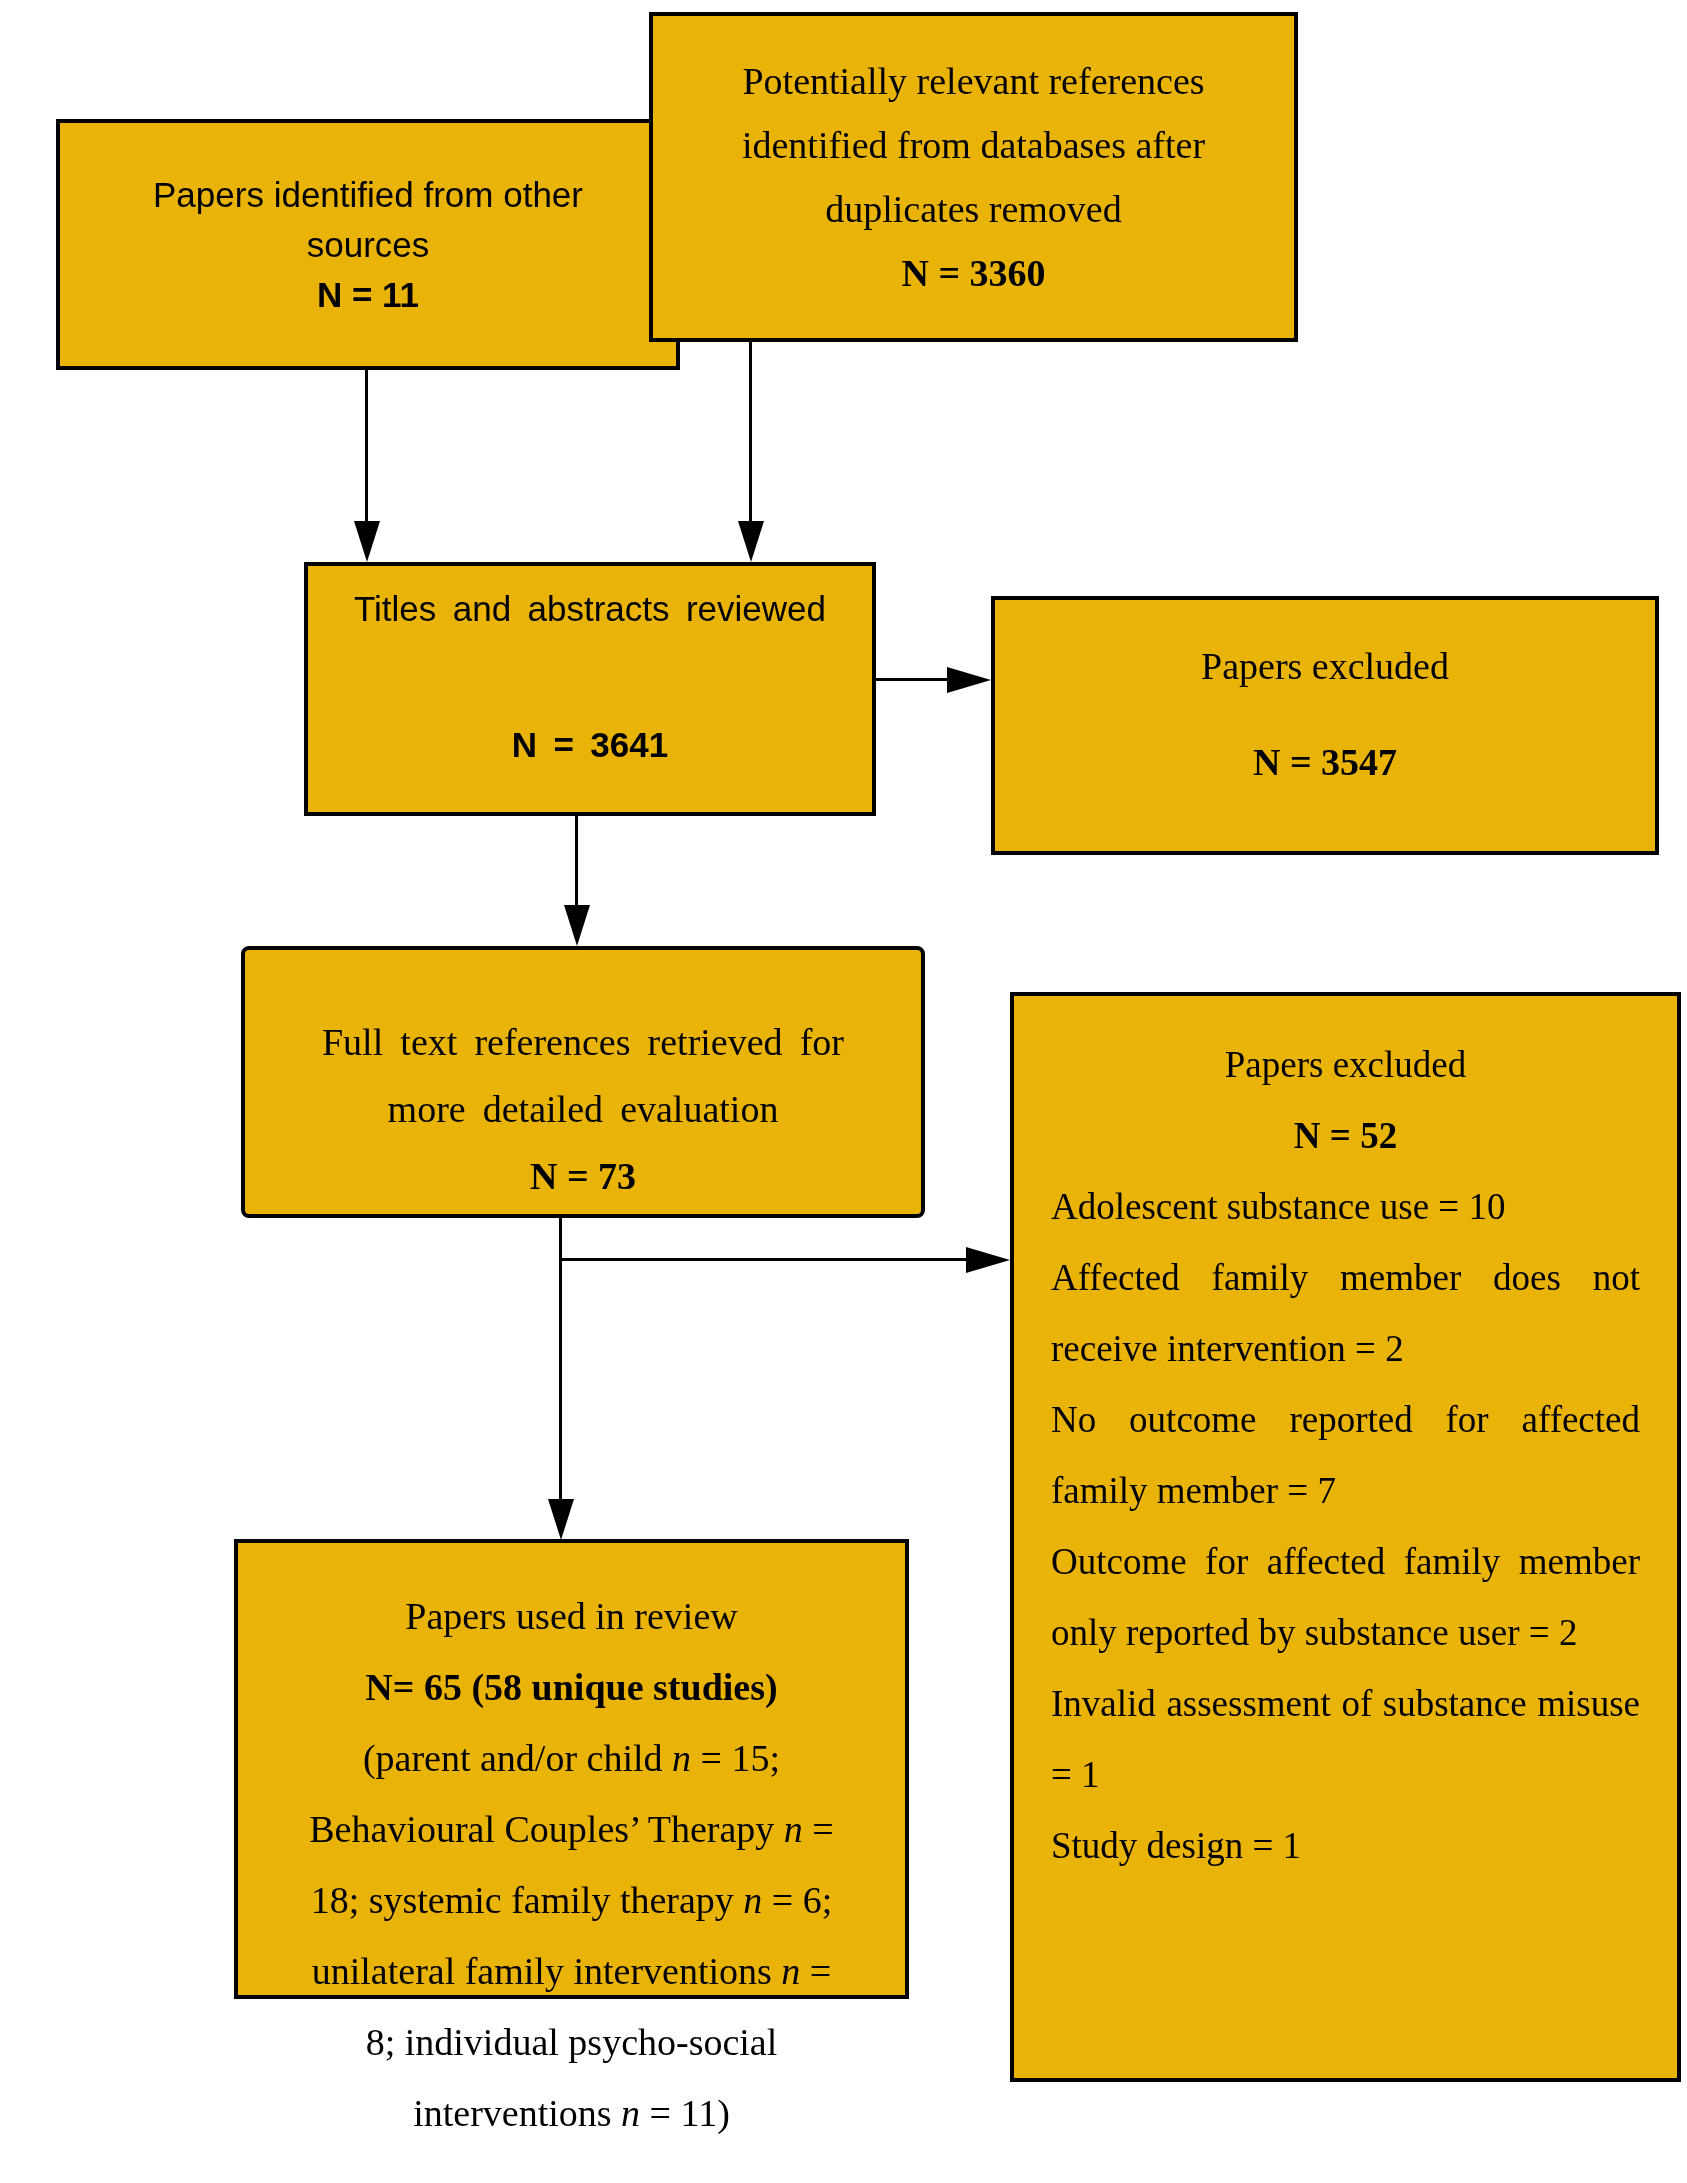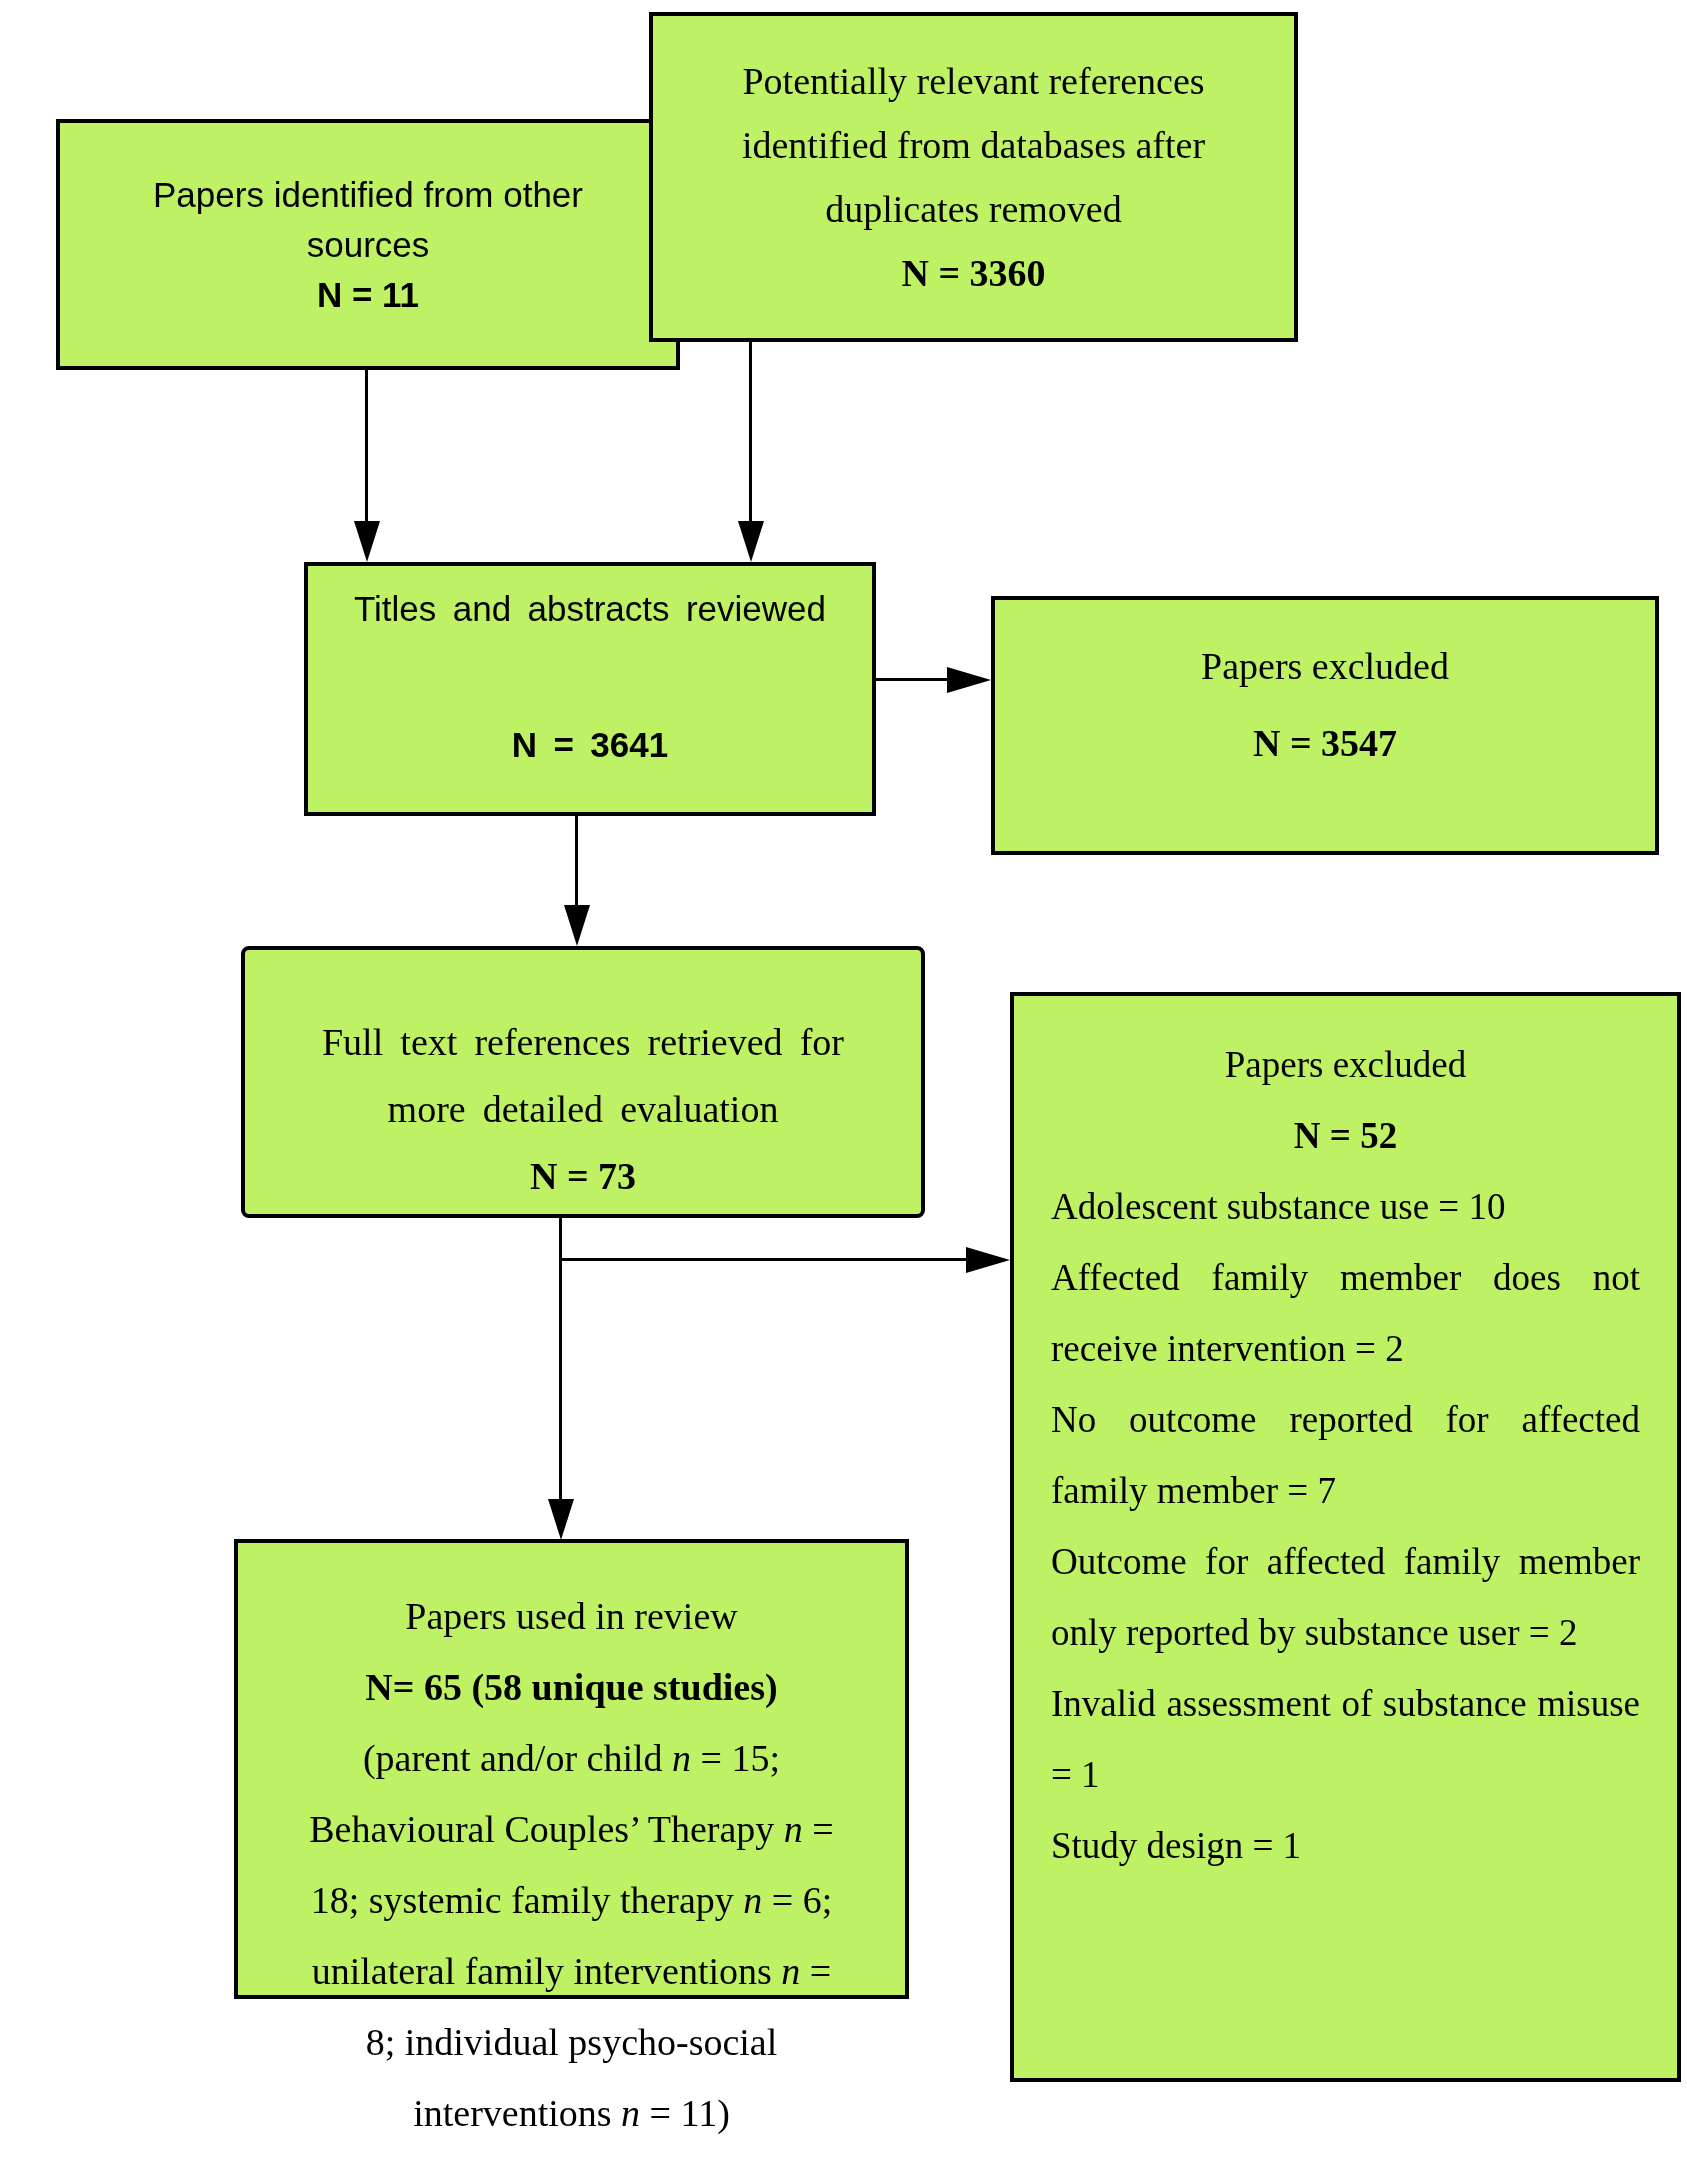--- a/index.html
+++ b/index.html
@@ -1,41 +1,41 @@
 <!DOCTYPE html>
 <html style="font-size:7.6px"><head>
 <meta charset="utf-8">
 <style>
   html,body{margin:0;padding:0;background:#ffffff;}
   #canvas{position:relative;width:1688px;height:2183px;background:#ffffff;overflow:hidden;}
 
   .box{
     position:absolute;
     border:4.8px solid #000;
-    background:#bef264;
+    background:#eab308;
     box-sizing:border-box;
     display:flex;
     flex-direction:column;
     align-items:center;
     color:#000;
   }
   .serif{font-family:"Liberation Serif", serif;font-size:38px;}
   .sans{font-family:"Liberation Sans", sans-serif;font-size:35px;}
 
   .line{width:100%;text-align:center;}
   .line.justify{text-align:justify;text-align-last:left;}
   .line.b{font-weight:bold;}
   .line i{font-style:italic;}
 
   
   #box-other   {left:56px;  top:119px;  width:624px; height:251px;  justify-content:center; line-height:50px;}
   #box-db      {left:649px; top:12px;   width:649px; height:330px;  justify-content:center; line-height:64px;}
   #box-titles  {left:304px;  top:562px; width:572px; height:254px;  justify-content:space-between; padding:21.4px 9.5px 45px; line-height:44px; word-spacing:6.7px;}
   #box-excl1   {left:991px; top:596px; width:668px; height:259px;  padding-top:40px; line-height:53px;}
-  #box-excl1 .line.b{margin-top:24px;}
+  #box-excl1 .line.b{margin-top:43px;}
   #box-fulltext{left:241px;  top:946px; width:684px; height:272px;  padding:59px 9.5px 0; line-height:67px;border-radius:8px;}
   #box-fulltext .line:nth-child(-n+2){word-spacing:7.6px;}
   #box-excl2   {left:1010px; top:992px; width:671px; height:1090px; padding:33px 37px; line-height:71px; font-size:37px;}
   #box-used    {left:234px;  top:1539px; width:675px; height:460px; padding:38px 13.3px 0; line-height:71px;}
 
   
   .v{position:absolute;width:3.3px;background:#000;}
   .h{position:absolute;height:3.3px;background:#000;}
   .ah-down{position:absolute;width:0;height:0;
     border-left:13px solid transparent;border-right:13px solid transparent;border-top:41px solid #000;}

